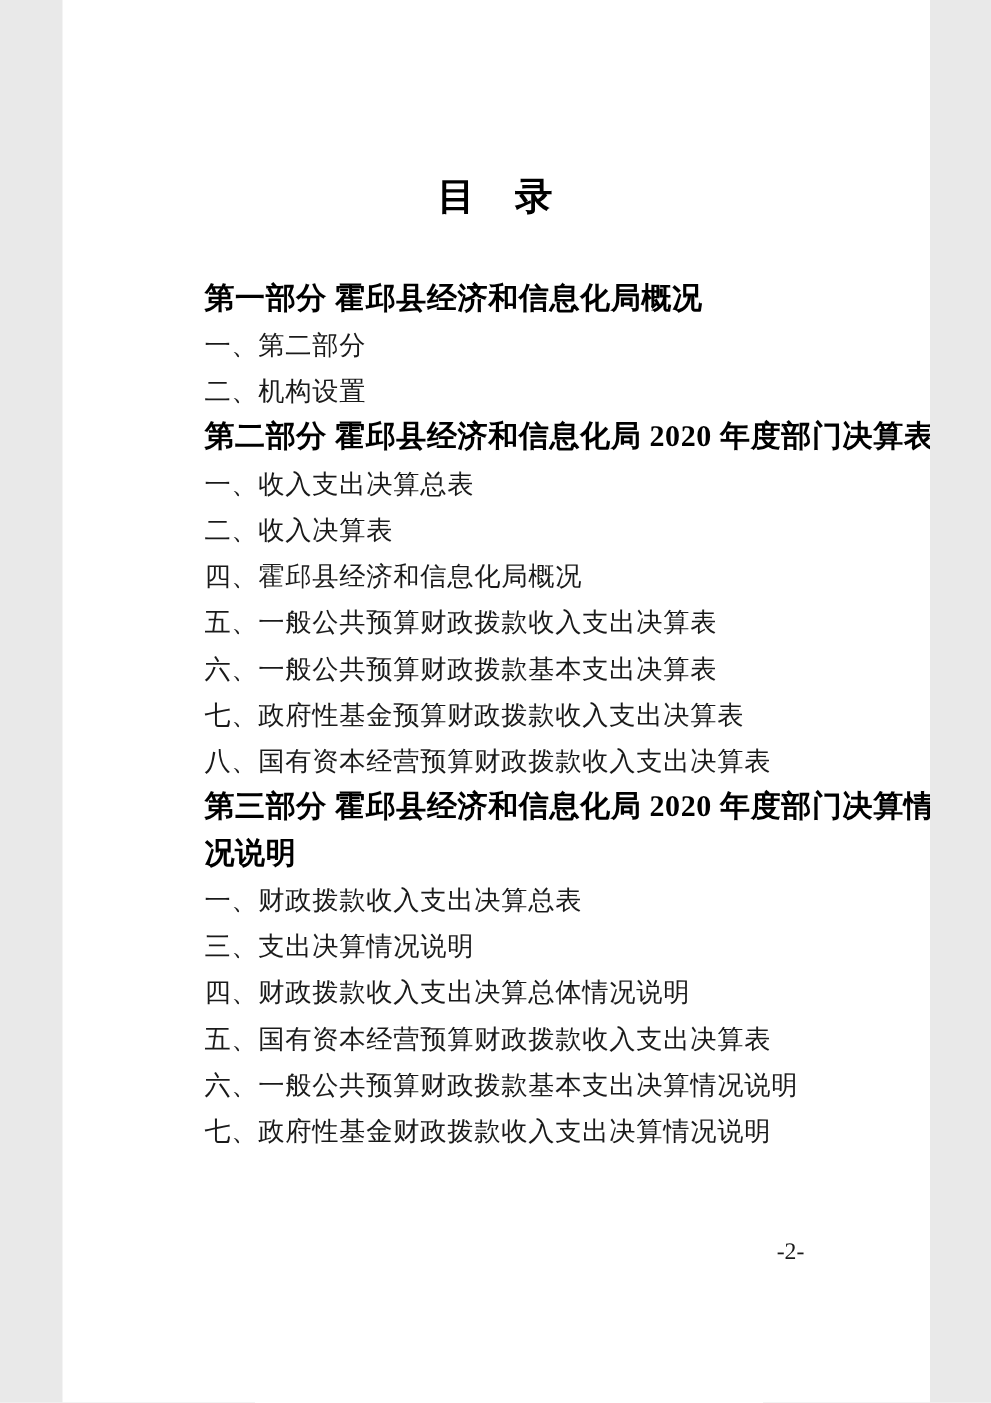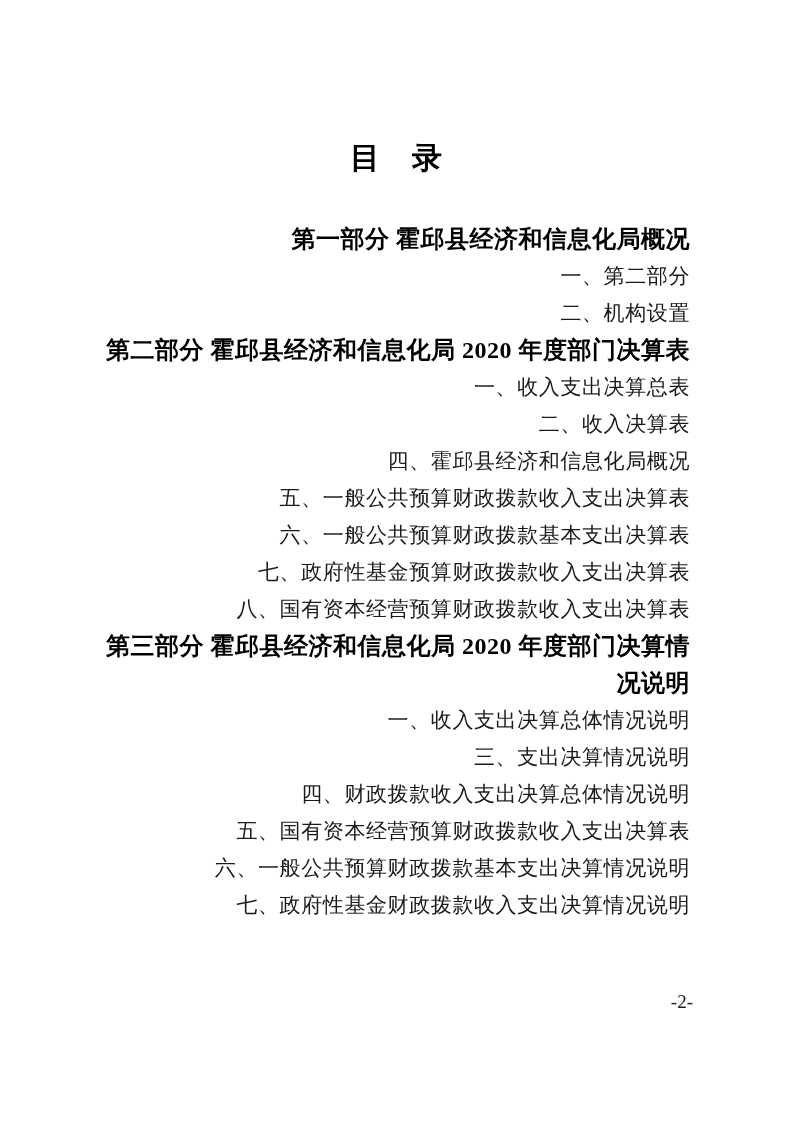--- a/index.html
+++ b/index.html
@@ -4,21 +4,21 @@
 <style>
   * { margin: 0; padding: 0; box-sizing: border-box; }
 
   html, body {
     background: #e9e9e9;
     font-family: "Liberation Serif", "DejaVu Serif", serif;
   }
 
   .page {
     position: relative;
-    width: 793px;
+    width: 694px;
     height: 1122px;
     margin: 0 auto;
     background: #ffffff;
     color: #000000;
     overflow: hidden;
   }
 
   .doc-title {
     position: absolute;
     top: 140px;
@@ -28,23 +28,22 @@
     font-size: 30px;
     font-weight: bold;
     line-height: 36px;
     letter-spacing: 1px;
     color: #000000;
   }
 
   .toc {
     position: absolute;
     top: 221px;
-    left: 104px;
+    left: 114px;
     width: 586px;
-    text-align: right;
   }
 
   .toc-heading {
     font-size: 24px;
     font-weight: bold;
     line-height: 37px;
     letter-spacing: 0.5px;
     color: #000000;
   }
 
@@ -81,21 +80,21 @@
     <div class="toc-heading">第二部分 霍邱县经济和信息化局 2020 年度部门决算表</div>
     <div class="toc-item">一、收入支出决算总表</div>
     <div class="toc-item">二、收入决算表</div>
     <div class="toc-item">四、霍邱县经济和信息化局概况</div>
     <div class="toc-item">五、一般公共预算财政拨款收入支出决算表</div>
     <div class="toc-item">六、一般公共预算财政拨款基本支出决算表</div>
     <div class="toc-item">七、政府性基金预算财政拨款收入支出决算表</div>
     <div class="toc-item">八、国有资本经营预算财政拨款收入支出决算表</div>
 
     <div class="toc-heading">第三部分 霍邱县经济和信息化局 2020 年度部门决算情况说明</div>
-    <div class="toc-item">一、收入支出决算总体情况说明</div>
+    <div class="toc-item">一、财政拨款收入支出决算总表</div>
     <div class="toc-item">三、支出决算情况说明</div>
     <div class="toc-item">四、财政拨款收入支出决算总体情况说明</div>
     <div class="toc-item">五、国有资本经营预算财政拨款收入支出决算表</div>
     <div class="toc-item">六、一般公共预算财政拨款基本支出决算情况说明</div>
     <div class="toc-item">七、政府性基金财政拨款收入支出决算情况说明</div>
 
   </div>
 
   <div class="page-number">-2-</div>
 

